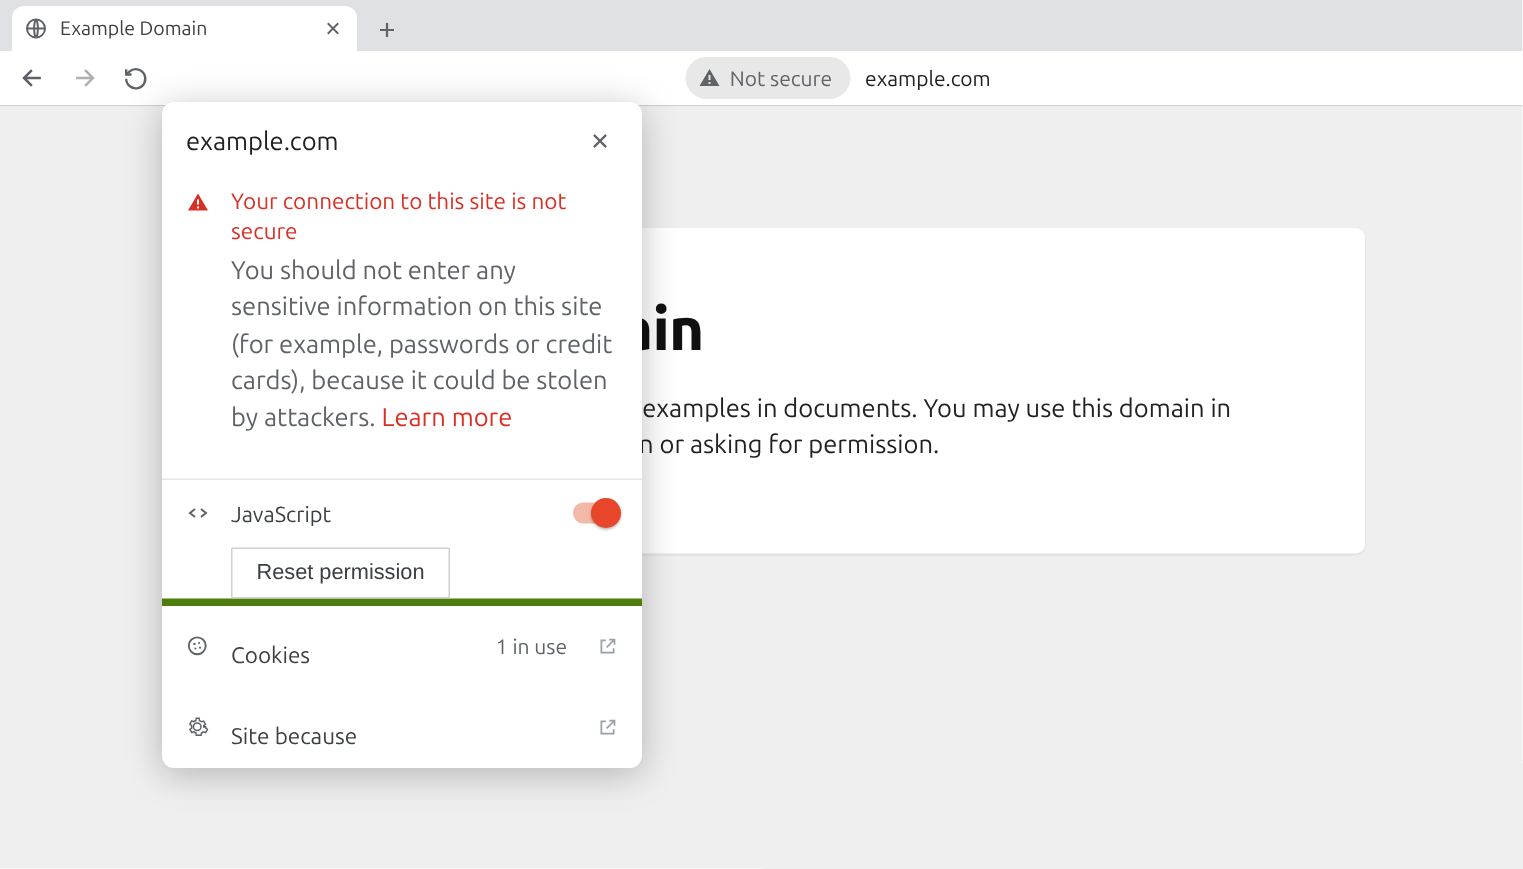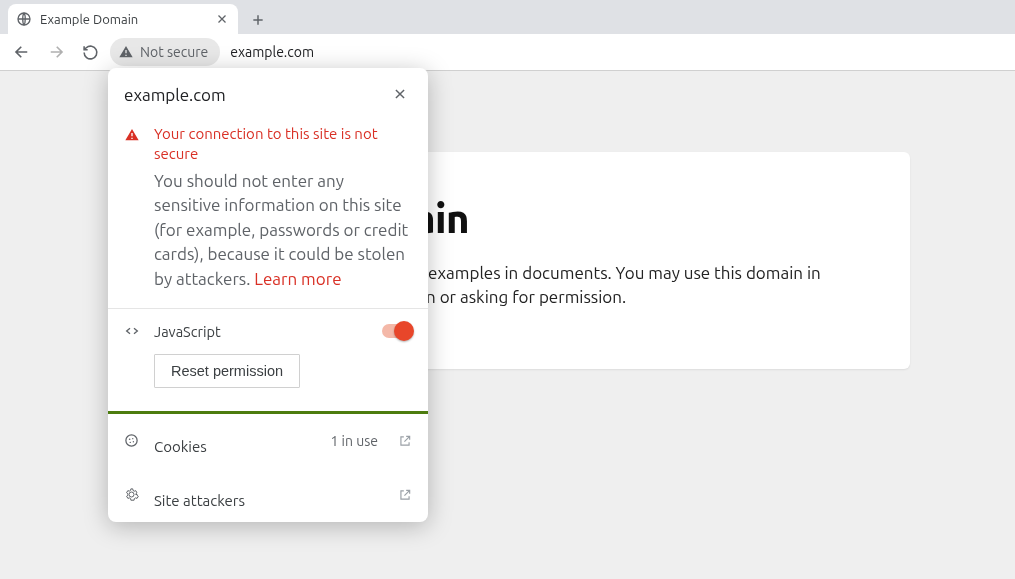--- a/index.html
+++ b/index.html
@@ -9,44 +9,44 @@
   .tab-strip { height: 34px; background: #dfe1e5; display: flex; align-items: flex-end; padding-left: 8px; }
   .tab { background: #fff; height: 30px; width: 230px; border-top-left-radius: 8px; border-top-right-radius: 8px; display: flex; align-items: center; padding: 0 8px; font-size: 13px; color: #3c4043; gap: 8px; position: relative; }
   .tab .favicon { width: 16px; height: 16px; display: flex; align-items: center; justify-content: center; color: #5f6368; }
   .tab .close { margin-left: auto; width: 16px; height: 16px; display:flex;align-items:center;justify-content:center; color:#5f6368; cursor:pointer;}
   .new-tab { width: 28px; height: 28px; display:flex;align-items:center;justify-content:center; color:#5f6368; margin-left:6px; cursor:pointer;}
 
   .toolbar { height: 37px; background:#fff; border-bottom:1px solid #d0d0d0; display:flex; align-items:center; padding:0 8px; gap:6px;}
   .nav-btn { width:28px; height:28px; display:flex; align-items:center; justify-content:center; color:#5f6368; border-radius:50%; cursor:pointer;}
   .nav-btn.disabled { color:#b0b0b0; }
 
-  .omnibox { flex:1; height:28px; background:#fff; display:flex; align-items:center; gap:0; font-size:14px; color:#202124; }
+  .omnibox { flex:1; height:28px; background:#fff; display:flex; align-items:center; gap:0; font-size:14px; color:#202124;justify-content:center; }
   .sec-chip { background:#e8e8e8; height:28px; border-radius:14px; display:flex; align-items:center; padding:0 12px 0 8px; gap:6px; color:#5f6368; font-size:14px; cursor:pointer;}
   .sec-chip svg { color:#5f6368; }
   .url-text { margin-left:10px; color:#202124; }
 
   
   .viewport { position:relative; width:100%; height:508px; background:#efefef; }
   .content-card { position:absolute; left:110px; top:81px; width:800px; background:#fff; border-radius:6px; padding:44px 48px 60px 48px; box-shadow:0 1px 2px rgba(0,0,0,.08);}
   .content-card h1 { font-size:40px; font-weight:800; color:#111; margin-bottom:20px; letter-spacing:-0.5px;}
   .content-card p { font-size:17px; color:#222; line-height:1.4;}
 
   
   .site-popup { position:absolute; left:108px; top:-3px; width:320px; background:#fff; border-radius:8px; box-shadow:0 4px 24px rgba(0,0,0,.25); z-index:10; font-size:14.5px; color:#3c4043;}
   .popup-header { display:flex; align-items:center; justify-content:space-between; padding:14px 16px 10px 16px;}
   .popup-header .title { font-size:17px; font-weight:400; color:#202124;}
   .popup-header .close-btn { width:24px; height:24px; display:flex;align-items:center;justify-content:center; cursor:pointer; color:#5f6368;}
 
-  .popup-sec { padding:8px 16px 16px 16px; display:flex; gap:12px; border-bottom:1px solid #e5e5e5;}
+  .popup-sec { padding:8px 16px 27px 16px; display:flex; gap:12px; border-bottom:1px solid #e5e5e5;}
   .popup-sec .warn-icon { flex:0 0 18px; margin-top:3px; color:#d93025;}
   .popup-sec .warn-title { color:#d93025; font-size:15px; line-height:1.35;}
   .popup-sec .warn-body { color:#5f6368; font-size:17px; line-height:1.45; margin-top:4px;}
   .popup-sec a { color:#d93025; text-decoration:none; cursor:pointer;}
 
-  .popup-js { padding:14px 16px 23px 16px; border-bottom:3px solid #4d7c0f;}
+  .popup-js { padding:14px 16px 0 16px; border-bottom:5px solid #4d7c0f;}
   .js-row { display:flex; align-items:center; gap:12px;}
   .js-row .code-icon { width:18px; text-align:center; color:#5f6368;}
   .js-row .label { flex:1; color:#3c4043;}
   .toggle { width:30px; height:14px; background:#f4b8a8; border-radius:7px; position:relative; cursor:pointer;}
   .toggle::after { content:""; position:absolute; right:-2px; top:-3px; width:20px; height:20px; background:#e8462a; border-radius:50%; box-shadow:0 1px 2px rgba(0,0,0,.3);}
   .reset-btn { margin-top:14px; margin-left:30px; padding:8px 16px; background:#fff; border:1px solid #d0d0d0; border-radius:1px; font-size:14.5px; color:#3c4043; cursor:pointer;}
 
   .popup-row { padding:13px 16px; display:flex; align-items:center; gap:12px; cursor:pointer;}
   .popup-row + .popup-row { }
   .popup-row .icon { width:18px; text-align:center; color:#5f6368;}
@@ -174,21 +174,21 @@
           </svg>
       </span>
     </div>
 
     <div class="popup-row">
       <span class="icon">
         <svg width="15" height="15" viewBox="0 0 24 24" fill="currentColor">
             <path d="M12 8a4 4 0 1 0 0 8 4 4 0 0 0 0-8zm9 4a7 7 0 0 1-.1 1.2l2 1.6-2 3.4-2.4-.8a7.3 7.3 0 0 1-2 1.2l-.4 2.5H11l-.4-2.5a7.3 7.3 0 0 1-2-1.2l-2.4.8-2-3.4 2-1.6A7 7 0 0 1 6 12a7 7 0 0 1 .1-1.2l-2-1.6 2-3.4 2.4.8a7.3 7.3 0 0 1 2-1.2L11 3h3l.4 2.5c.7.3 1.4.7 2 1.2l2.4-.8 2 3.4-2 1.6c0 .4.1.8.1 1.2z" fill="none" stroke="currentColor" stroke-width="1.6"></path>
           </svg>
       </span>
-      <span class="label">Site attackers</span>
+      <span class="label">Site because</span>
       <span class="ext-icon">
         <svg width="14" height="14" viewBox="0 0 24 24" fill="none" stroke="currentColor" stroke-width="2">
             <path d="M14 4h6v6M20 4l-9 9M19 14v5H5V5h5"></path>
           </svg>
       </span>
     </div>
   </div>
 
 </div>
 

